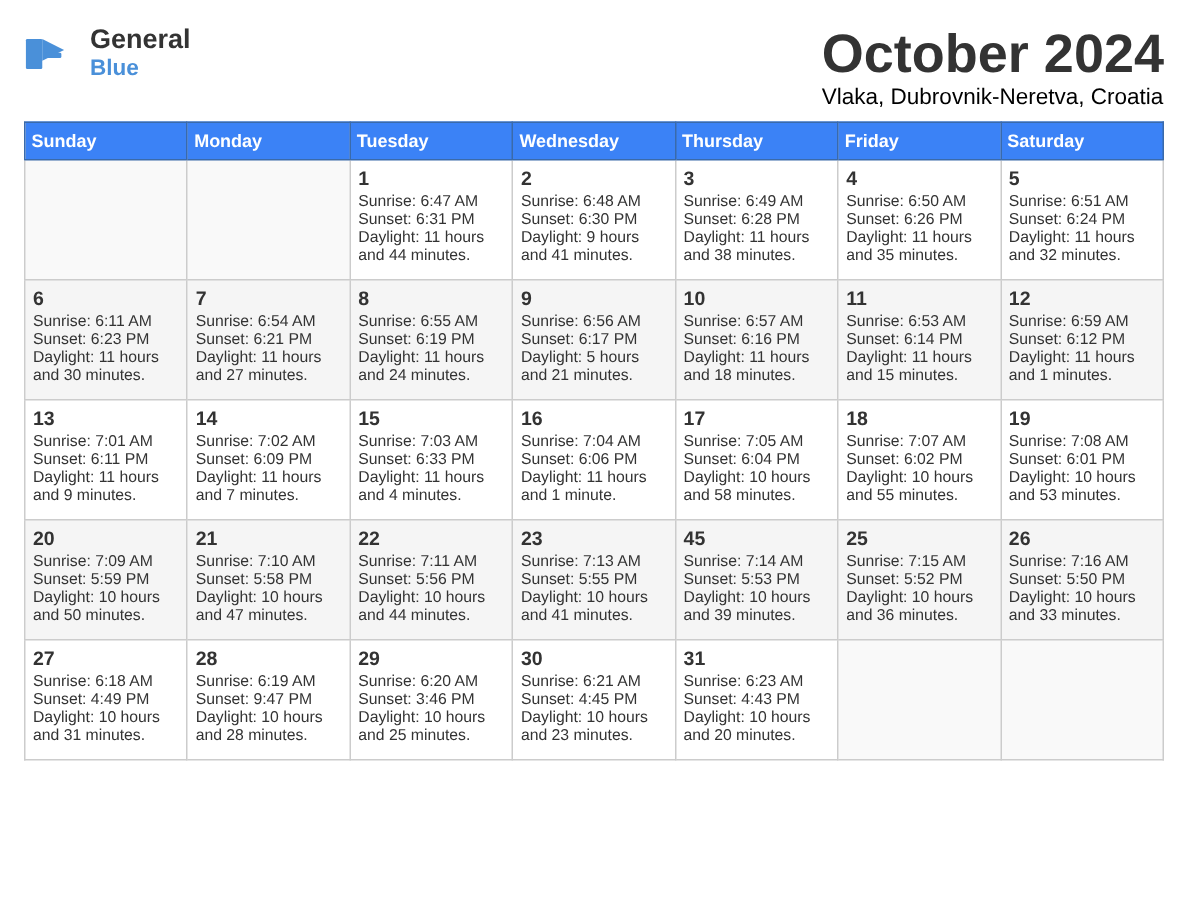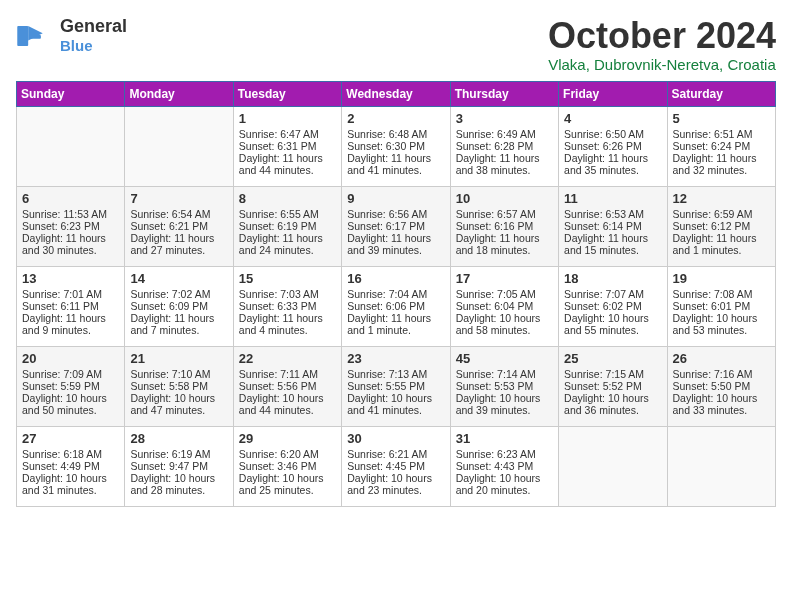--- a/index.html
+++ b/index.html
@@ -19,39 +19,39 @@
     .logo {
       display: flex;
       align-items: center;
       gap: 16px;
     }
     .logo-icon {
       width: 28px;
       height: 20px;
     }
     .title-block {
-      text-align: center;
+      text-align: left;
     }
     .month-title {
       font-size: 36px;
       font-weight: bold;
       color: #333;
       line-height: 1.1;
     }
     .location-title {
       font-size: 15px;
-      color: #15803d;
+      color: #000000;
     }
     table {
       width: 100%;
       border-collapse: collapse;
       table-layout: fixed;
     }
     th {
-      background-color: #a21caf;
+      background-color: #3b82f6;
       color: #fff;
       font-size: 12px;
       font-weight: bold;
       padding: 5px 4px;
       text-align: left;
       border: 1px solid #3a6aaa;
     }
     td {
       border: 1px solid #ccc;
       vertical-align: top;
@@ -106,30 +106,30 @@
         <th>Thursday</th>
         <th>Friday</th>
         <th>Saturday</th>
       </tr>
   </thead>
   <tbody id="calendar-body">
   <tr>
         <td class="empty"></td>
         <td class="empty"></td>
         <td><span class="day-number">1</span><span>Sunrise: 6:47 AM</span><br><span>Sunset: 6:31 PM</span><br><span>Daylight: 11 hours and 44 minutes.</span></td>
-        <td><span class="day-number">2</span><span>Sunrise: 6:48 AM</span><br><span>Sunset: 6:30 PM</span><br><span>Daylight: 11 hours and 41 minutes.</span></td>
+        <td><span class="day-number">2</span><span>Sunrise: 6:48 AM</span><br><span>Sunset: 6:30 PM</span><br><span>Daylight: 9 hours and 41 minutes.</span></td>
         <td><span class="day-number">3</span><span>Sunrise: 6:49 AM</span><br><span>Sunset: 6:28 PM</span><br><span>Daylight: 11 hours and 38 minutes.</span></td>
         <td><span class="day-number">4</span><span>Sunrise: 6:50 AM</span><br><span>Sunset: 6:26 PM</span><br><span>Daylight: 11 hours and 35 minutes.</span></td>
         <td><span class="day-number">5</span><span>Sunrise: 6:51 AM</span><br><span>Sunset: 6:24 PM</span><br><span>Daylight: 11 hours and 32 minutes.</span></td>
       </tr>
       <tr>
-        <td><span class="day-number">6</span><span>Sunrise: 11:53 AM</span><br><span>Sunset: 6:23 PM</span><br><span>Daylight: 11 hours and 30 minutes.</span></td>
+        <td><span class="day-number">6</span><span>Sunrise: 6:11 AM</span><br><span>Sunset: 6:23 PM</span><br><span>Daylight: 11 hours and 30 minutes.</span></td>
         <td><span class="day-number">7</span><span>Sunrise: 6:54 AM</span><br><span>Sunset: 6:21 PM</span><br><span>Daylight: 11 hours and 27 minutes.</span></td>
         <td><span class="day-number">8</span><span>Sunrise: 6:55 AM</span><br><span>Sunset: 6:19 PM</span><br><span>Daylight: 11 hours and 24 minutes.</span></td>
-        <td><span class="day-number">9</span><span>Sunrise: 6:56 AM</span><br><span>Sunset: 6:17 PM</span><br><span>Daylight: 11 hours and 39 minutes.</span></td>
+        <td><span class="day-number">9</span><span>Sunrise: 6:56 AM</span><br><span>Sunset: 6:17 PM</span><br><span>Daylight: 5 hours and 21 minutes.</span></td>
         <td><span class="day-number">10</span><span>Sunrise: 6:57 AM</span><br><span>Sunset: 6:16 PM</span><br><span>Daylight: 11 hours and 18 minutes.</span></td>
         <td><span class="day-number">11</span><span>Sunrise: 6:53 AM</span><br><span>Sunset: 6:14 PM</span><br><span>Daylight: 11 hours and 15 minutes.</span></td>
         <td><span class="day-number">12</span><span>Sunrise: 6:59 AM</span><br><span>Sunset: 6:12 PM</span><br><span>Daylight: 11 hours and 1 minutes.</span></td>
       </tr>
       <tr>
         <td><span class="day-number">13</span><span>Sunrise: 7:01 AM</span><br><span>Sunset: 6:11 PM</span><br><span>Daylight: 11 hours and 9 minutes.</span></td>
         <td><span class="day-number">14</span><span>Sunrise: 7:02 AM</span><br><span>Sunset: 6:09 PM</span><br><span>Daylight: 11 hours and 7 minutes.</span></td>
         <td><span class="day-number">15</span><span>Sunrise: 7:03 AM</span><br><span>Sunset: 6:33 PM</span><br><span>Daylight: 11 hours and 4 minutes.</span></td>
         <td><span class="day-number">16</span><span>Sunrise: 7:04 AM</span><br><span>Sunset: 6:06 PM</span><br><span>Daylight: 11 hours and 1 minute.</span></td>
         <td><span class="day-number">17</span><span>Sunrise: 7:05 AM</span><br><span>Sunset: 6:04 PM</span><br><span>Daylight: 10 hours and 58 minutes.</span></td>

